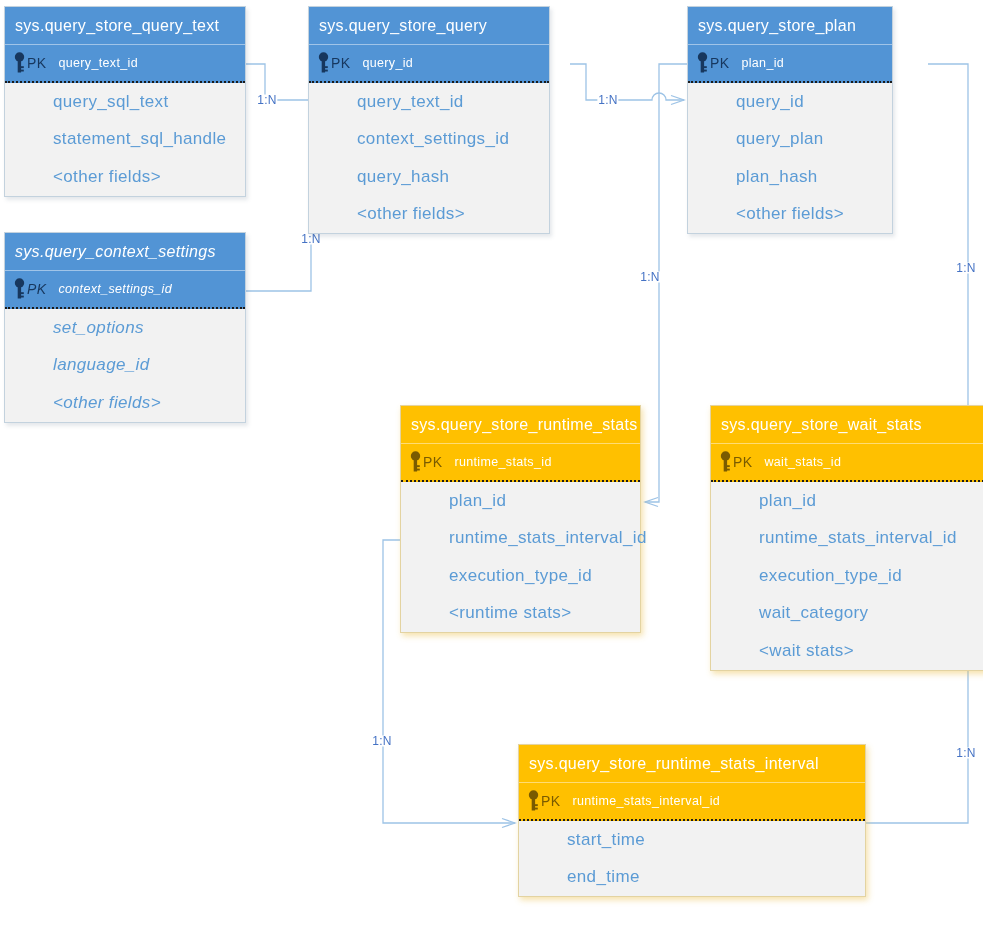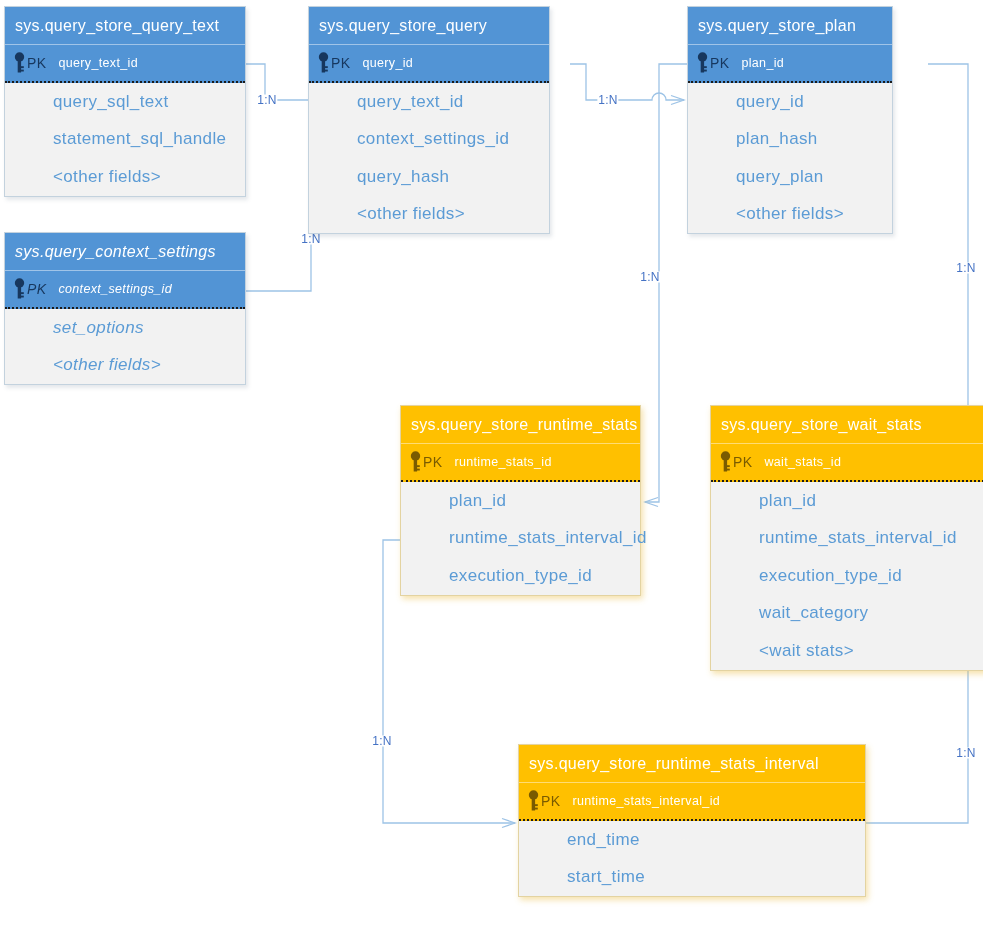--- a/index.html
+++ b/index.html
@@ -161,26 +161,26 @@
         </svg>
       </span>
       <span class="pk-badge">PK</span>
       <span class="pk-field">plan_id</span>
     </div>
     <div class="fields">
           <div class="field-row">
     <span class="field-name">query_id</span>
   </div>
           <div class="field-row">
+    <span class="field-name">query_plan</span>
+  </div>
+          <div class="field-row">
     <span class="field-name">plan_hash</span>
   </div>
           <div class="field-row">
-    <span class="field-name">query_plan</span>
-  </div>
-          <div class="field-row">
     <span class="field-name">&lt;other fields&gt;</span>
   </div>
         </div>
   </div>
       <div class="entity blue" style="left: 4px; top: 232px; width: 242px; font-style: italic;">
     <div class="entity-header">
       <span class="entity-title">sys.query_context_settings</span>
     </div>
     <div class="pk-row">
       <span class="key-icon">
@@ -192,20 +192,23 @@
         </svg>
       </span>
       <span class="pk-badge">PK</span>
       <span class="pk-field">context_settings_id</span>
     </div>
     <div class="fields">
           <div class="field-row">
     <span class="field-name">set_options</span>
   </div>
           <div class="field-row">
+    <span class="field-name">language_id</span>
+  </div>
+          <div class="field-row">
     <span class="field-name">&lt;other fields&gt;</span>
   </div>
         </div>
   </div>
       <div class="entity amber" style="left: 400px; top: 405px; width: 241px;">
     <div class="entity-header">
       <span class="entity-title">sys.query_store_runtime_stats</span>
     </div>
     <div class="pk-row">
       <span class="key-icon">
@@ -222,20 +225,23 @@
     <div class="fields">
           <div class="field-row">
     <span class="field-name">plan_id</span>
   </div>
           <div class="field-row">
     <span class="field-name">runtime_stats_interval_id</span>
   </div>
           <div class="field-row">
     <span class="field-name">execution_type_id</span>
   </div>
+          <div class="field-row">
+    <span class="field-name">&lt;runtime stats&gt;</span>
+  </div>
         </div>
   </div>
       <div class="entity amber" style="left: 710px; top: 405px; width: 279px;">
     <div class="entity-header">
       <span class="entity-title">sys.query_store_wait_stats</span>
     </div>
     <div class="pk-row">
       <span class="key-icon">
         <svg width="13" height="22" viewBox="0 0 13 22" aria-hidden="true">
           <circle cx="6.5" cy="5" r="4.7" fill="currentColor"></circle>
@@ -276,21 +282,21 @@
           <rect x="4.7" y="8" width="3.4" height="12.5" fill="currentColor"></rect>
           <rect x="7.6" y="14.2" width="3.2" height="1.9" fill="currentColor"></rect>
           <rect x="7.6" y="17.6" width="3.2" height="1.9" fill="currentColor"></rect>
         </svg>
       </span>
       <span class="pk-badge">PK</span>
       <span class="pk-field">runtime_stats_interval_id</span>
     </div>
     <div class="fields">
           <div class="field-row">
+    <span class="field-name">start_time</span>
+  </div>
+          <div class="field-row">
     <span class="field-name">end_time</span>
-  </div>
-          <div class="field-row">
-    <span class="field-name">start_time</span>
   </div>
         </div>
   </div>
     </div>
 </div>
 
 </body></html>

